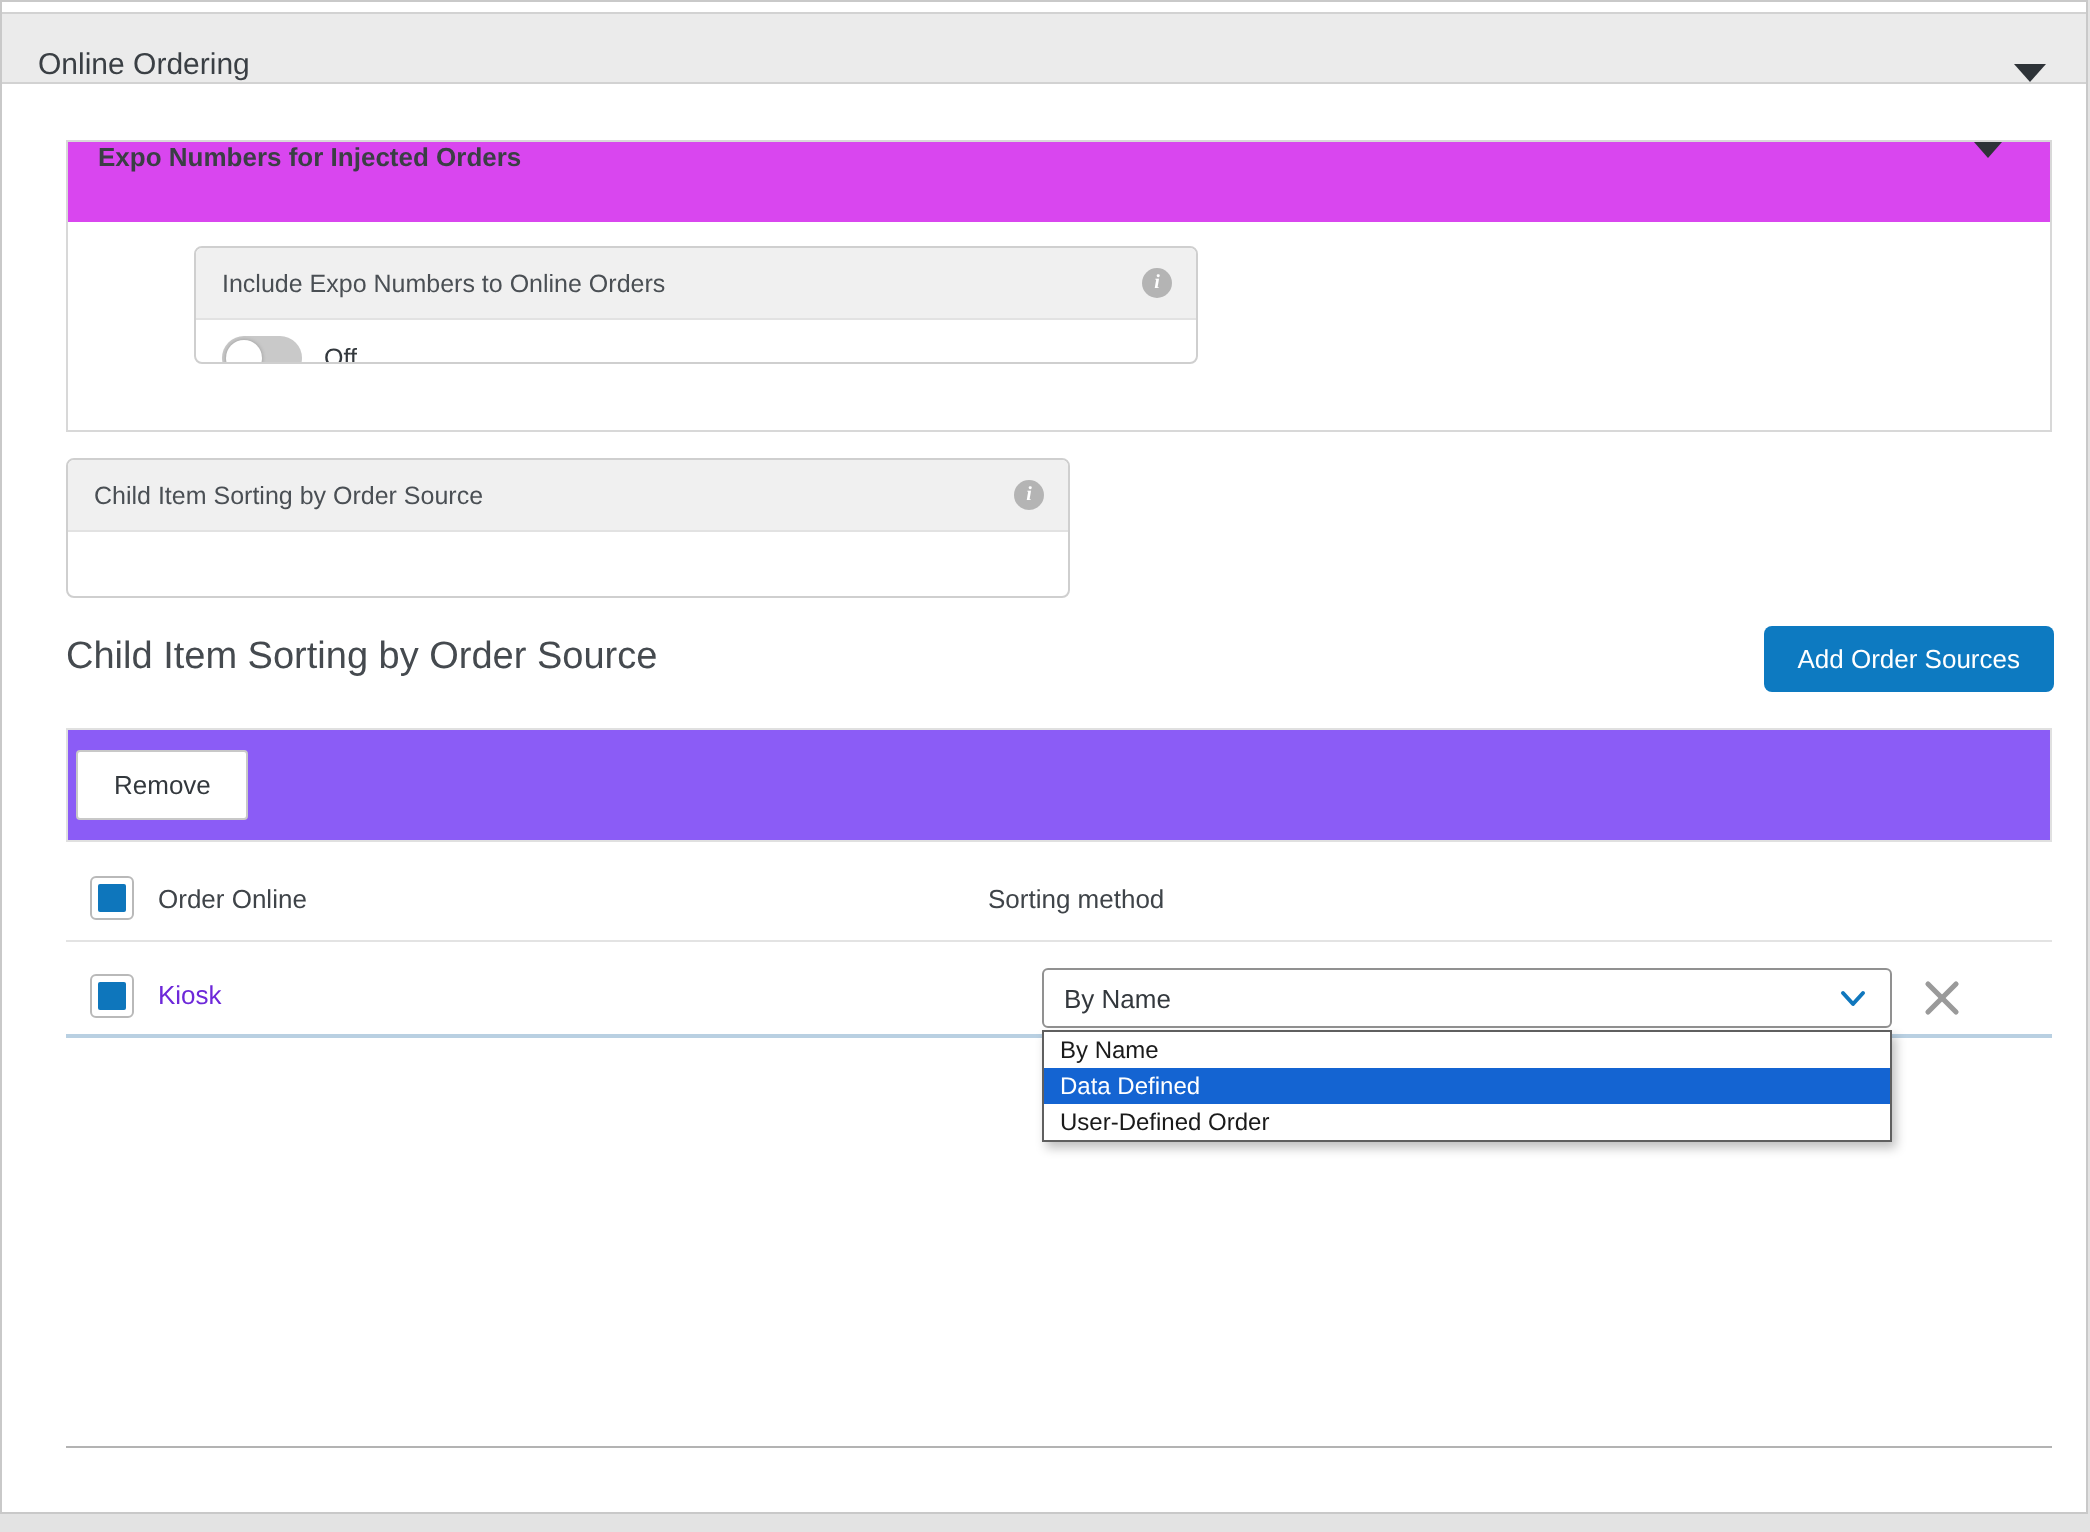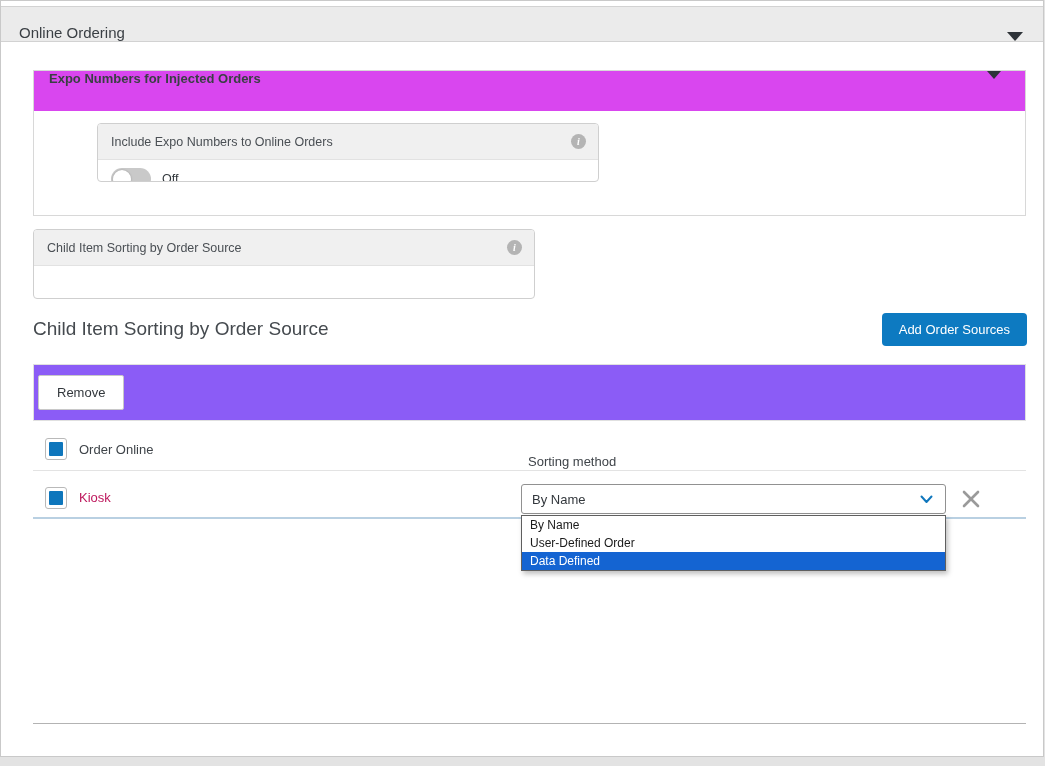--- a/index.html
+++ b/index.html
@@ -119,21 +119,21 @@
     border-bottom: 2px solid #b9d0e2;
   }
   .checkbox {
     position: absolute; left: 12px;
     width: 22px; height: 22px;
     background: #fff; border: 1px solid #b9b9b9; border-radius: 3px;
     display: flex; align-items: center; justify-content: center;
     cursor: pointer;
   }
   .checkbox .fill { width: 14px; height: 14px; background: #0e76bc; border-radius: 1px; }
-  .cell-label { position: absolute; left: 46px; font-size: 13px; color: #be185d; }
+  .cell-label { position: absolute; left: 46px; font-size: 13px; color: #6d28d9; }
   .col-head { font-size: 13px; color: #3f4449; position: absolute; }
   
   .select-box {
     position: absolute; left: 488px; top: 13px;
     width: 425px; height: 30px;
     background: #fff; border: 1px solid #919191; border-radius: 3px;
     display: flex; align-items: center;
     padding: 0 12px 0 10px;
     font-size: 13px; color: #33383d;
     cursor: pointer;
@@ -204,21 +204,21 @@
 
   <div class="toolbar">
     <button class="remove-btn">Remove</button>
   </div>
 
   <div class="thead-row">
     <span class="checkbox" style="top:12px;">
         <span class="fill"></span>
       </span>
     <span class="col-head" style="left:46px; top:16px;">Order Online</span>
-    <span class="col-head" style="left:495px; top:16px;margin-top:12px;">Sorting method</span>
+    <span class="col-head" style="left:461px; top:16px;">Sorting method</span>
   </div>
 
   <div class="data-row">
     <span class="checkbox" style="top:16px;">
         <span class="fill"></span>
       </span>
     <span class="cell-label" style="top:19px;">Kiosk</span>
     <div class="select-box">
       <span>By Name</span>
       <svg width="13" height="9" viewBox="0 0 13 9">
@@ -226,19 +226,19 @@
       </svg>
     </div>
     <svg class="x-icon" viewBox="0 0 20 20">
       <line x1="3" y1="3" x2="17" y2="17" stroke="#9a9a9a" stroke-width="2.6" stroke-linecap="round"></line>
       <line x1="17" y1="3" x2="3" y2="17" stroke="#9a9a9a" stroke-width="2.6" stroke-linecap="round"></line>
     </svg>
   </div>
 
   <div class="dropdown">
     <div class="option">By Name</div>
+    <div class="option highlighted">Data Defined</div>
     <div class="option">User-Defined Order</div>
-    <div class="option highlighted">Data Defined</div>
   </div>
 
   <div class="bottom-divider"></div>
 
 </div>
 
 </body></html>

